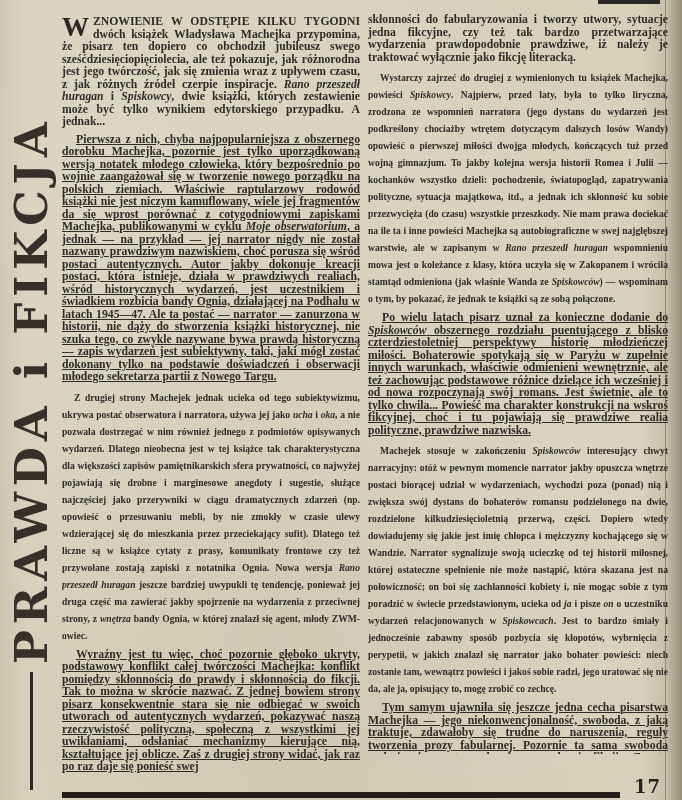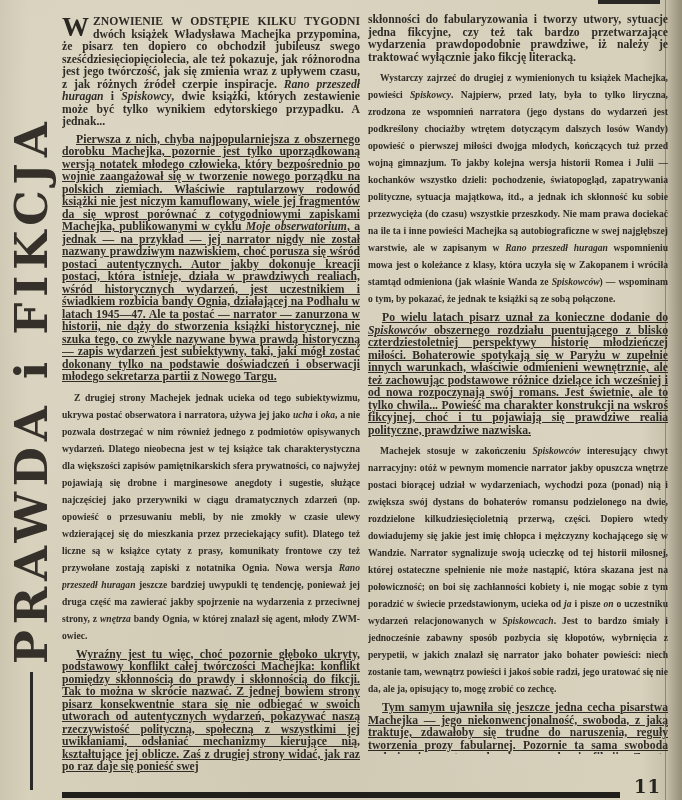--- a/index.html
+++ b/index.html
@@ -85,14 +85,14 @@
     </div>
   <div class="column column-right">
       <p class="para continuation"><span>skłonności do fabularyzowania i tworzy utwory, sytuacje jedna fikcyjne, czy też tak bardzo przetwarzające wydarzenia prawdopodobnie prawdziwe, iż należy je traktować wyłącznie jako fikcję literacką.</span></p>
       <p class="para small"><span>Wystarczy zajrzeć do drugiej z wymienionych tu książek Machejka, powieści </span><i>Spiskowcy</i><span>. Najpierw, przed laty, była to tylko liryczna, zrodzona ze wspomnień narratora (jego dystans do wydarzeń jest podkreślony chociażby wtrętem dotyczącym dalszych losów Wandy) opowieść o pierwszej miłości dwojga młodych, kończących tuż przed wojną gimnazjum. To jakby kolejna wersja historii Romea i Julii — kochanków wszystko dzieli: pochodzenie, światopogląd, zapatrywania polityczne, sytuacja majątkowa, itd., a jednak ich skłonność ku sobie przezwycięża (do czasu) wszystkie przeszkody. Nie mam prawa dociekać na ile ta i inne powieści Machejka są autobiograficzne w swej najgłębszej warstwie, ale w zapisanym w </span><i>Rano przeszedł huragan</i><span> wspomnieniu mowa jest o koleżance z klasy, która uczyła się w Zakopanem i wróciła stamtąd odmieniona (jak właśnie Wanda ze </span><i>Spiskowców</i><span>) — wspominam o tym, by pokazać, że jednak te książki są ze sobą połączone.</span></p>
       <p class="para normal"><span>Po wielu latach pisarz uznał za konieczne dodanie do </span><i>Spiskowców</i><span> obszernego rozdziału puentującego z blisko czterdziestoletniej perspektywy historię młodzieńczej miłości. Bohaterowie spotykają się w Paryżu w zupełnie innych warunkach, właściwie odmienieni wewnętrznie, ale też zachowując podstawowe różnice dzielące ich wcześniej i od nowa rozpoczynają swój romans. Jest świetnie, ale to tylko chwila... Powieść ma charakter konstrukcji na wskroś fikcyjnej, choć i tu pojawiają się prawdziwe realia polityczne, prawdziwe nazwiska.</span></p>
       <p class="para small"><span>Machejek stosuje w zakończeniu </span><i>Spiskowców</i><span> interesujący chwyt narracyjny: otóż w pewnym momencie narrator jakby opuszcza wnętrze postaci biorącej udział w wydarzeniach, wychodzi poza (ponad) nią i zwiększa swój dystans do bohaterów romansu podzielonego na dwie, rozdzielone kilkudziesięcioletnią przerwą, części. Dopiero wtedy dowiadujemy się jakie jest imię chłopca i mężczyzny kochającego się w Wandzie. Narrator sygnalizuje swoją ucieczkę od tej historii miłosnej, której ostateczne spełnienie nie może nastąpić, która skazana jest na połowiczność; on boi się zachłanności kobiety i, nie mogąc sobie z tym poradzić w świecie przedstawionym, ucieka od </span><i>ja</i><span> i pisze </span><i>on</i><span> o uczestniku wydarzeń relacjonowanych w </span><i>Spiskowcach</i><span>. Jest to bardzo śmiały i jednocześnie zabawny sposób pozbycia się kłopotów, wybrnięcia z perypetii, w jakich znalazł się narrator jako bohater powieści: niech zostanie tam, wewnątrz powieści i jakoś sobie radzi, jego uratować się nie da, ale ja, opisujący to, mogę zrobić co zechcę.</span></p>
       <p class="para normal"><span>Tym samym ujawniła się jeszcze jedna cecha pisarstwa Machejka — jego niekonwencjonalność, swoboda, z jaką traktuje, zdawałoby się trudne do naruszenia, reguły tworzenia prozy fabularnej. Pozornie ta sama swoboda cechuje jego stosunek do prawdy i fikcji. Za tą dezynwolturą skłonny byłbym jednak widzieć sprawę o wiele poważniejszą: niemożliwe do jednoznacznego rozstrzygnięcia rozterki pisarza, który współtworzył historię i tworzy fikcję, i ani z jednego, ani z drugiego nie może zrezygnować. I raz ulega jednej skłonności, a kiedy indziej — drugiej.</span></p>
     </div>
 
   <div class="bottom-rule"></div>
-  <div class="page-number">11</div>
+  <div class="page-number">17</div>
 </div>
 
 </body></html>

